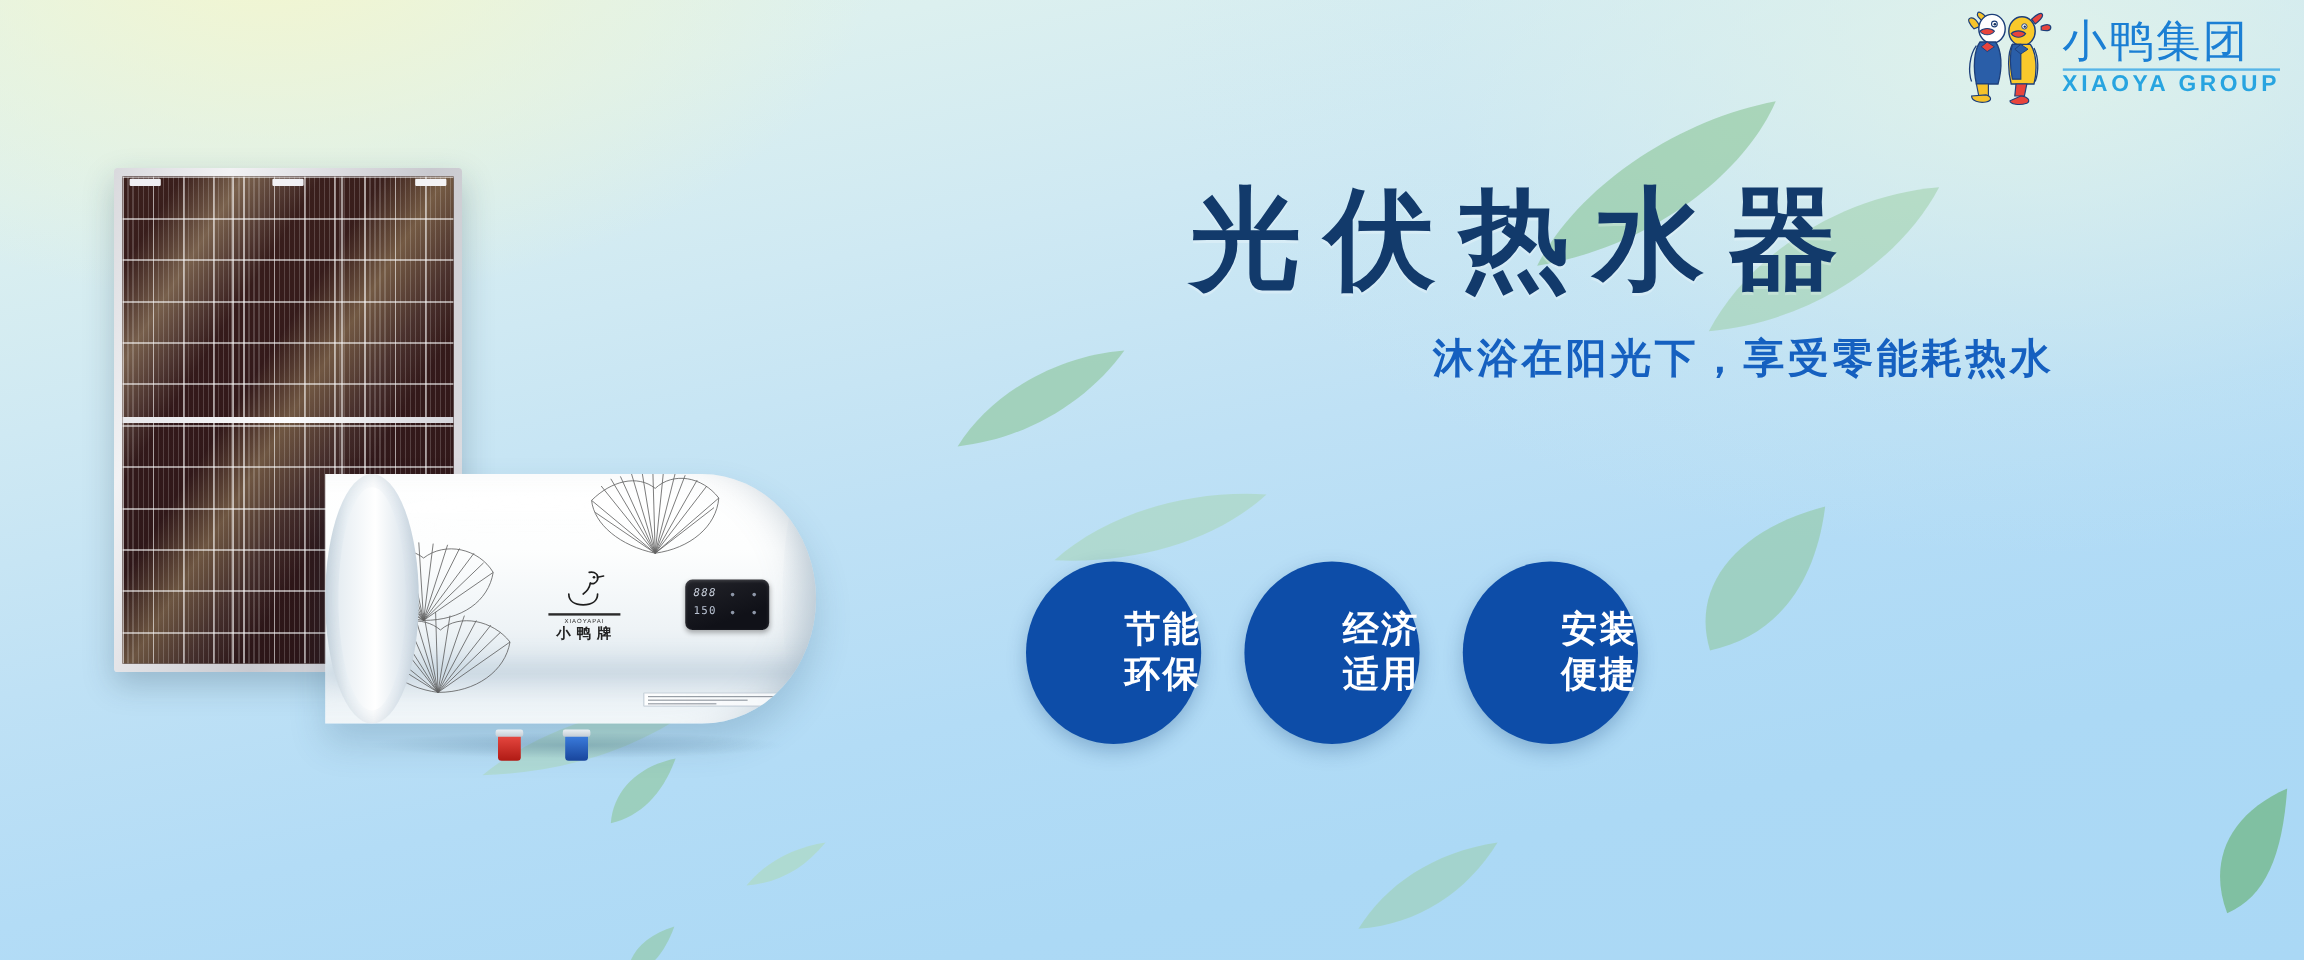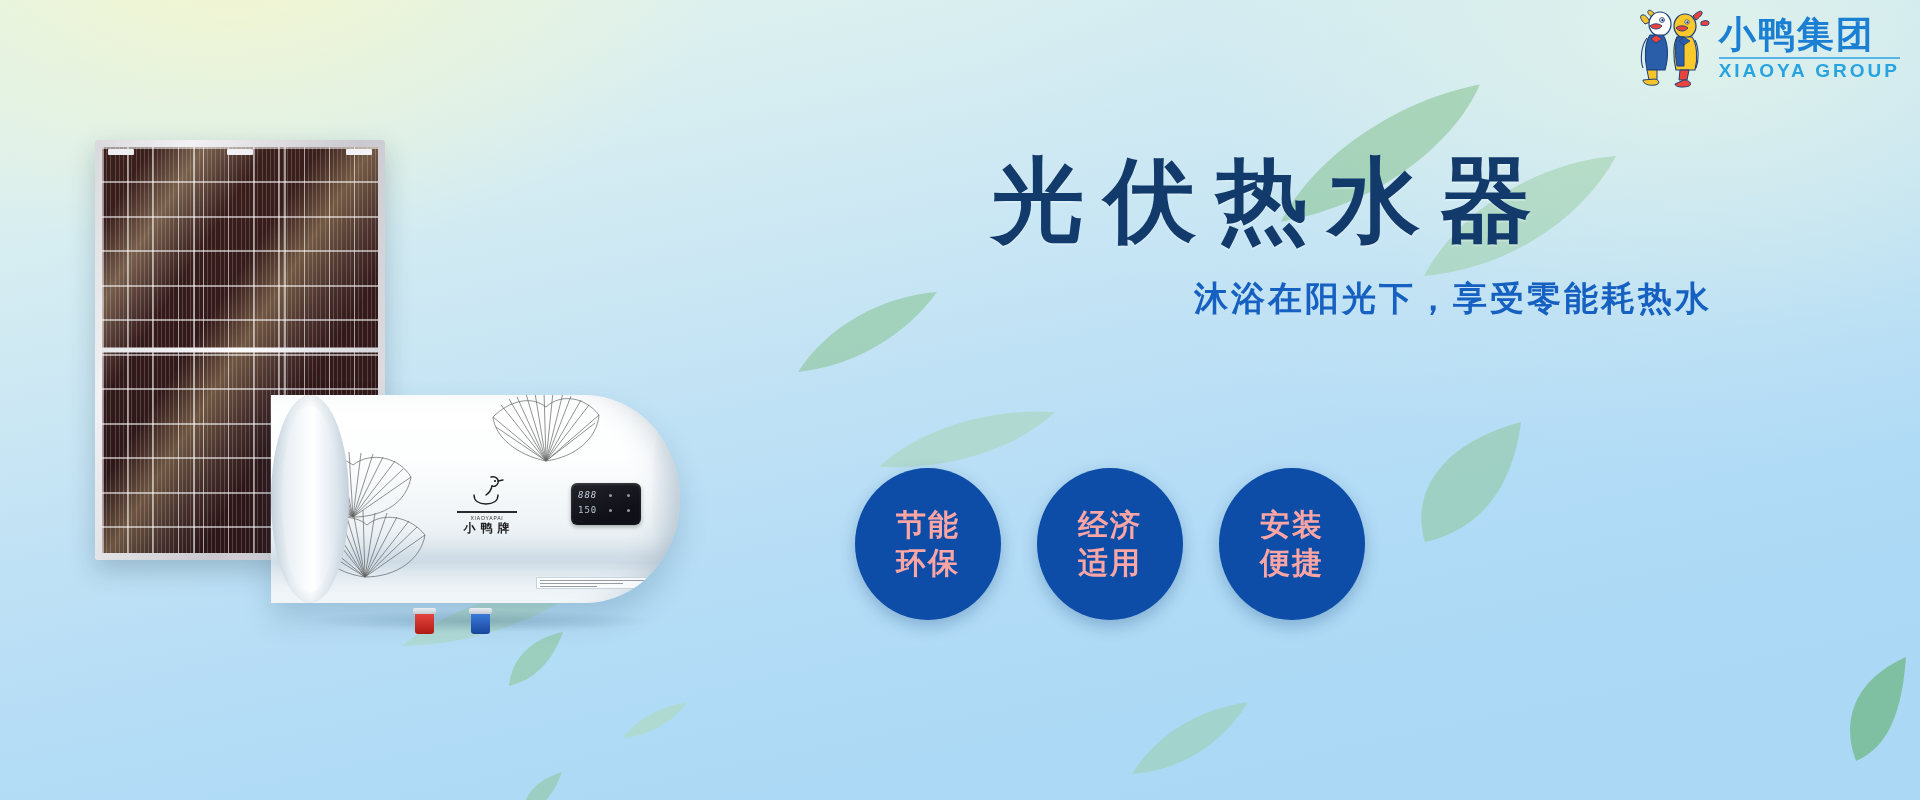--- a/index.html
+++ b/index.html
@@ -123,21 +123,21 @@
   .heater-shadow{
     position:absolute;left:70px;bottom:-12px;width:350px;height:22px;border-radius:50%;
     background:radial-gradient(ellipse at center, rgba(60,100,130,0.28), rgba(60,100,130,0) 70%);
   }
   
   #logo{position:absolute;right:20px;top:6px;height:84px;display:flex;align-items:center;gap:6px;}
   .logo-ducks{width:78px;height:80px;}
   .logo-ducks svg{display:block;width:100%;height:100%;}
   .logo-text{display:flex;flex-direction:column;align-items:flex-start;}
   .logo-cn{
-    font-size:37px;font-weight:700;color:#1B7FD4;letter-spacing:2px;line-height:40px;
+    font-size:37px;font-weight:400;color:#1B7FD4;letter-spacing:2px;line-height:40px;
     font-family:"Liberation Sans","DejaVu Sans",sans-serif;
   }
   .logo-rule{width:100%;height:2px;background:#57b5e8;margin:2px 0 1px;}
   .logo-en{
     font-size:19px;font-weight:700;color:#27A4E0;letter-spacing:3px;line-height:21px;
   }
   
   #copy{position:absolute;left:832px;top:150px;width:880px;}
   #title{
     font-size:92px;font-weight:700;color:#123A6B;letter-spacing:20px;
@@ -145,22 +145,22 @@
     text-shadow:0 2px 0 rgba(255,255,255,0.25);
   }
   #subtitle{
     margin-top:26px;font-size:34px;font-weight:700;color:#1560C0;
     letter-spacing:3px;text-align:right;white-space:nowrap;
   }
   
   #badges{position:absolute;left:855px;top:468px;width:800px;display:flex;gap:36px;}
   .badge{
     width:146px;height:152px;border-radius:50%;
-    background:#0D4DA8;color:#fca5a5;
-    display:flex;flex-direction:column;align-items:center;justify-content:center;
+    background:#0D4DA8;color:#ffffff;
+    display:flex;flex-direction:column;align-items:flex-end;justify-content:center;
     box-shadow:0 6px 16px rgba(13,60,120,0.28);
   }
   .badge .bl{font-size:30px;font-weight:700;letter-spacing:2px;line-height:38px;}
 </style>
 </head>
 <body>
 
 <div id="banner">
 
   <div class="leaf" style="left:1265px;top:95px;width:230px;height:125px;opacity:.62;transform:rotate(-8deg);">

